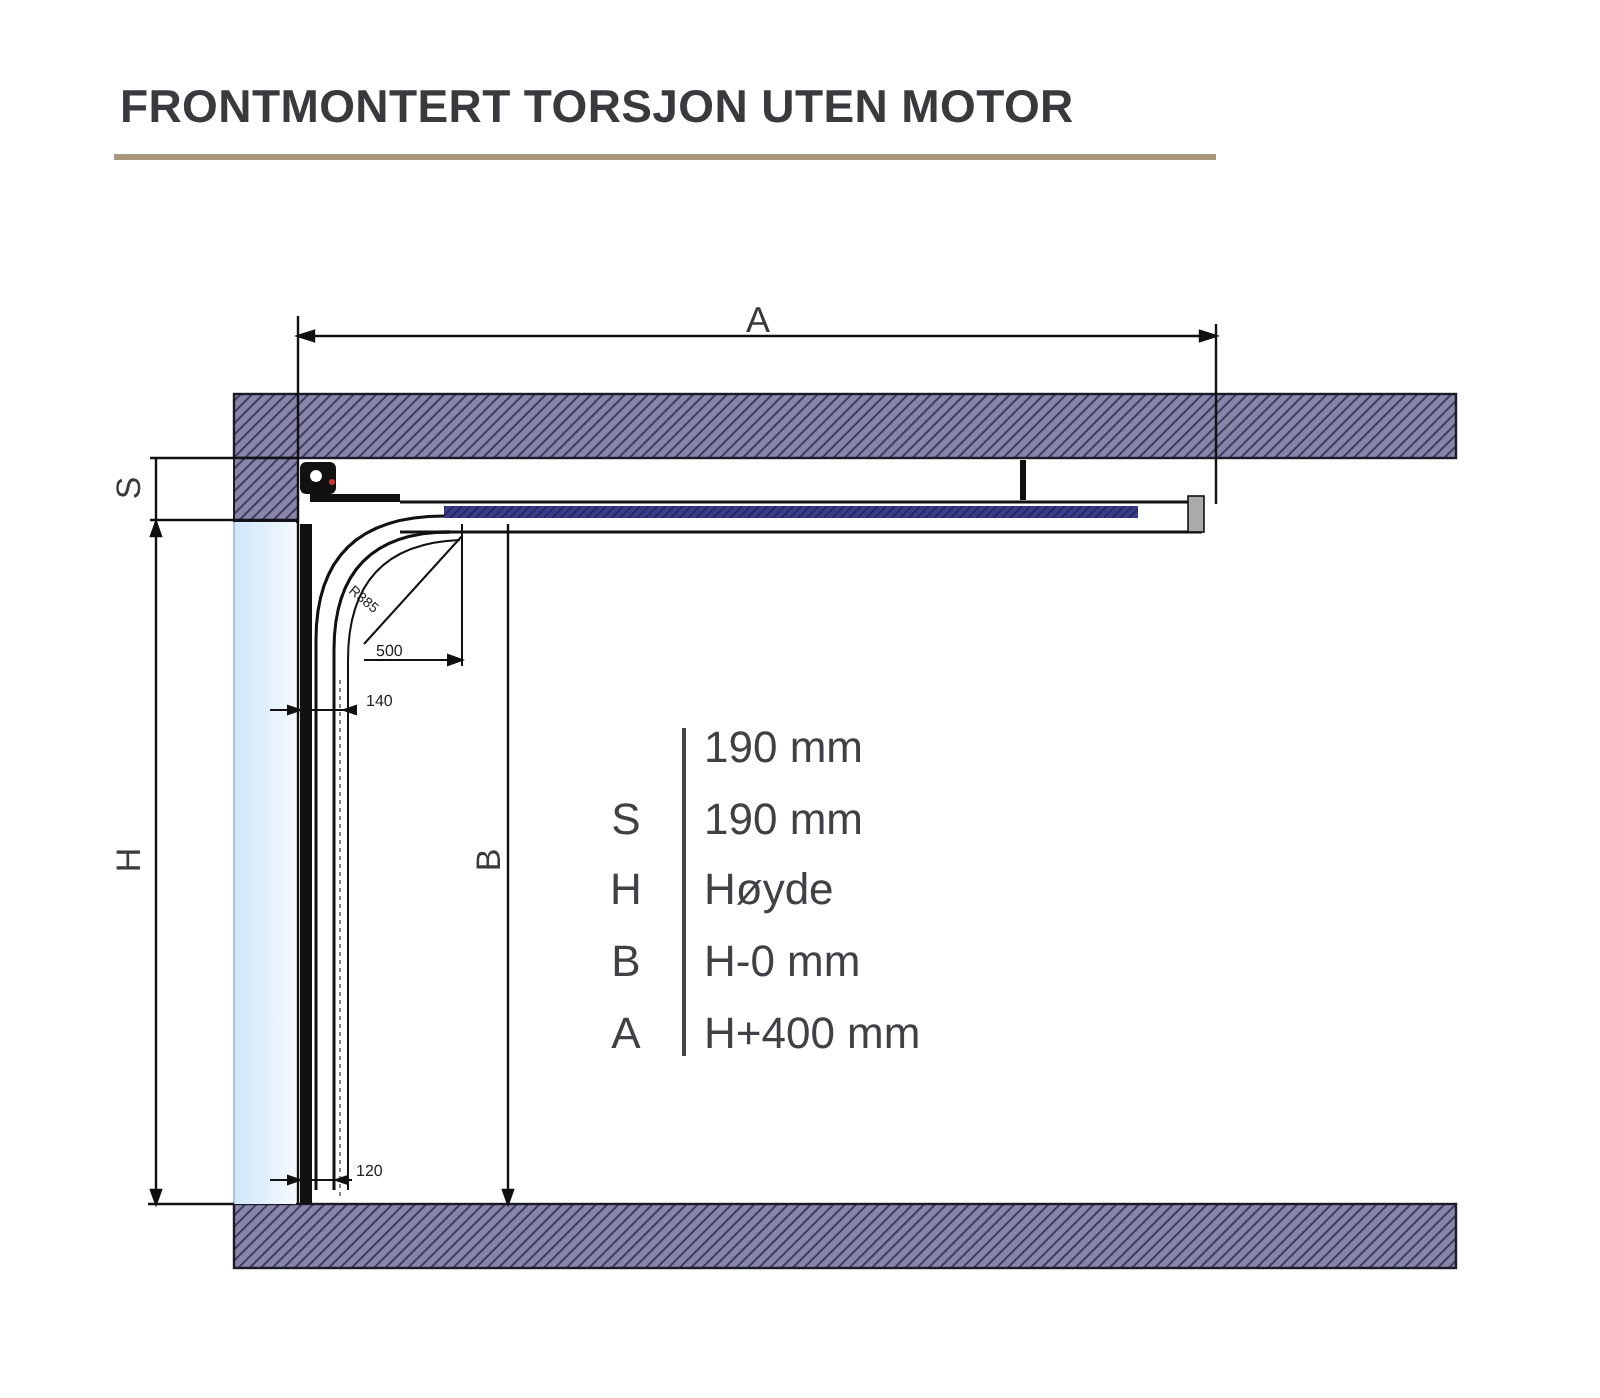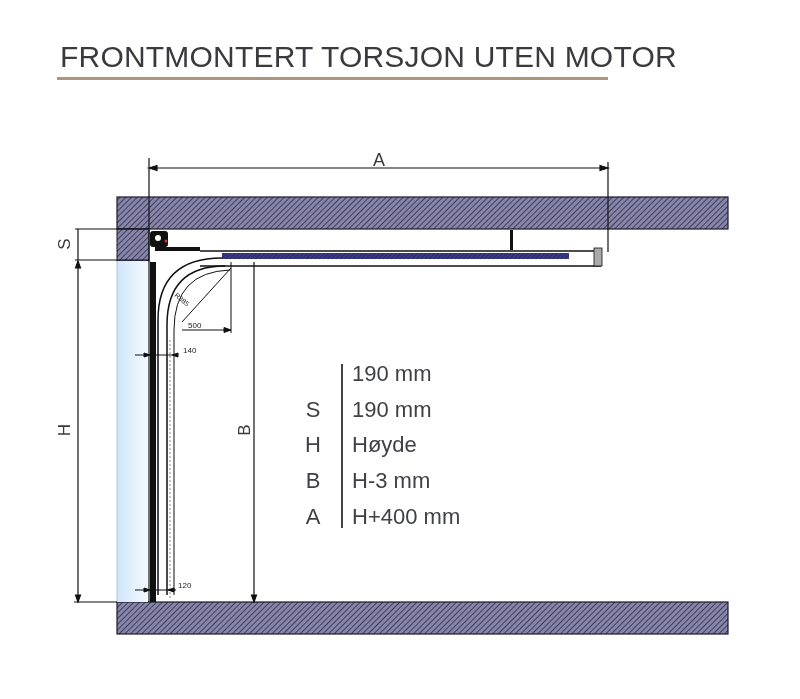--- a/index.html
+++ b/index.html
@@ -1,17 +1,17 @@
 <!DOCTYPE html>
 <html><head>
 <meta charset="utf-8">
 <style>
   html, body { margin: 0; padding: 0; background: #ffffff; }
   body { width: 800px; height: 699px; position: relative; overflow: hidden; font-family: "Liberation Sans", sans-serif; }
-  .title { position: absolute; left: 60px; top: 40px; font-size: 30px; font-weight: normal; color: #3a3a3e; letter-spacing: 0.2px; white-space: nowrap; }
+  .title { position: absolute; left: 60px; top: 40px; font-size: 23px; font-weight: bold; color: #3a3a3e; letter-spacing: 0.2px; white-space: nowrap; }
   .title-rule { position: absolute; left: 57px; top: 77px; width: 551px; height: 3px; background: #a8977a; }
   svg.diagram { position: absolute; left: 0; top: 0; }
   .legend { position: absolute; left: 300px; top: 361px; }
   .legend-row { position: absolute; height: 36px; font-size: 22px; color: #3f4146; white-space: nowrap; }
   .legend-key { position: absolute; left: 0; width: 26px; text-align: center; }
   .legend-val { position: absolute; left: 52px; }
   .legend-bar { position: absolute; left: 341px; top: 364px; width: 1.5px; height: 164px; background: #444; }
 </style>
 </head>
 <body>
@@ -137,19 +137,19 @@
   <div class="legend-row" style="top:36px;">
     <span class="legend-key">S</span>
     <span class="legend-val">190 mm</span>
   </div>
   <div class="legend-row" style="top:71px;">
     <span class="legend-key">H</span>
     <span class="legend-val">Høyde</span>
   </div>
   <div class="legend-row" style="top:107px;">
     <span class="legend-key">B</span>
-    <span class="legend-val">H-3 mm</span>
+    <span class="legend-val">H-0 mm</span>
   </div>
   <div class="legend-row" style="top:143px;">
     <span class="legend-key">A</span>
     <span class="legend-val">H+400 mm</span>
   </div>
 </div>
 
 </body></html>

